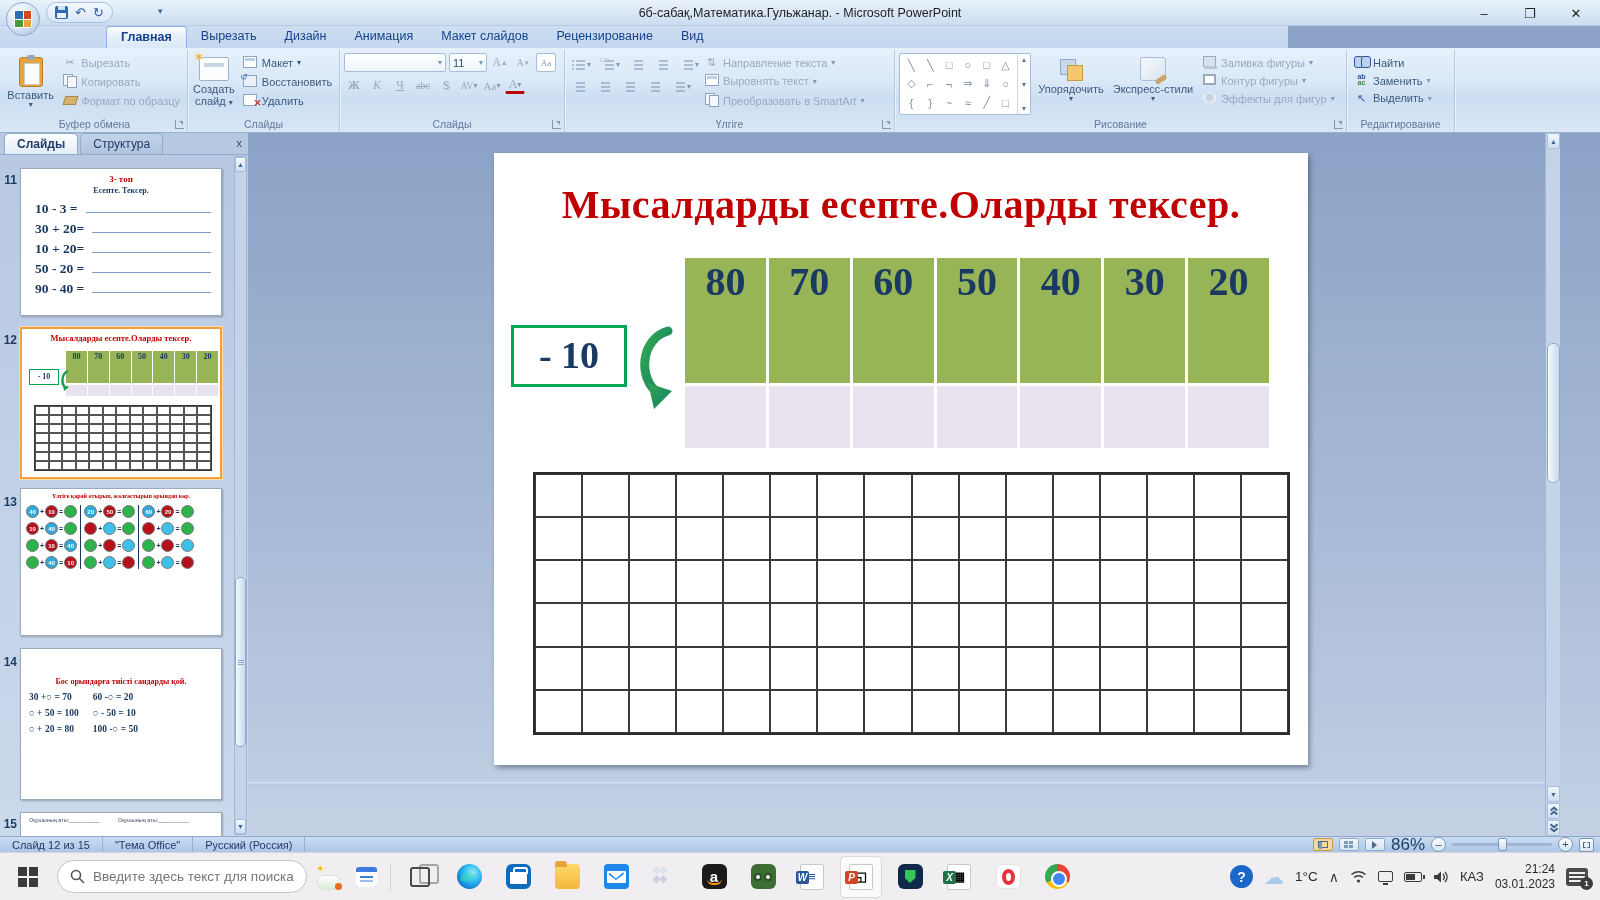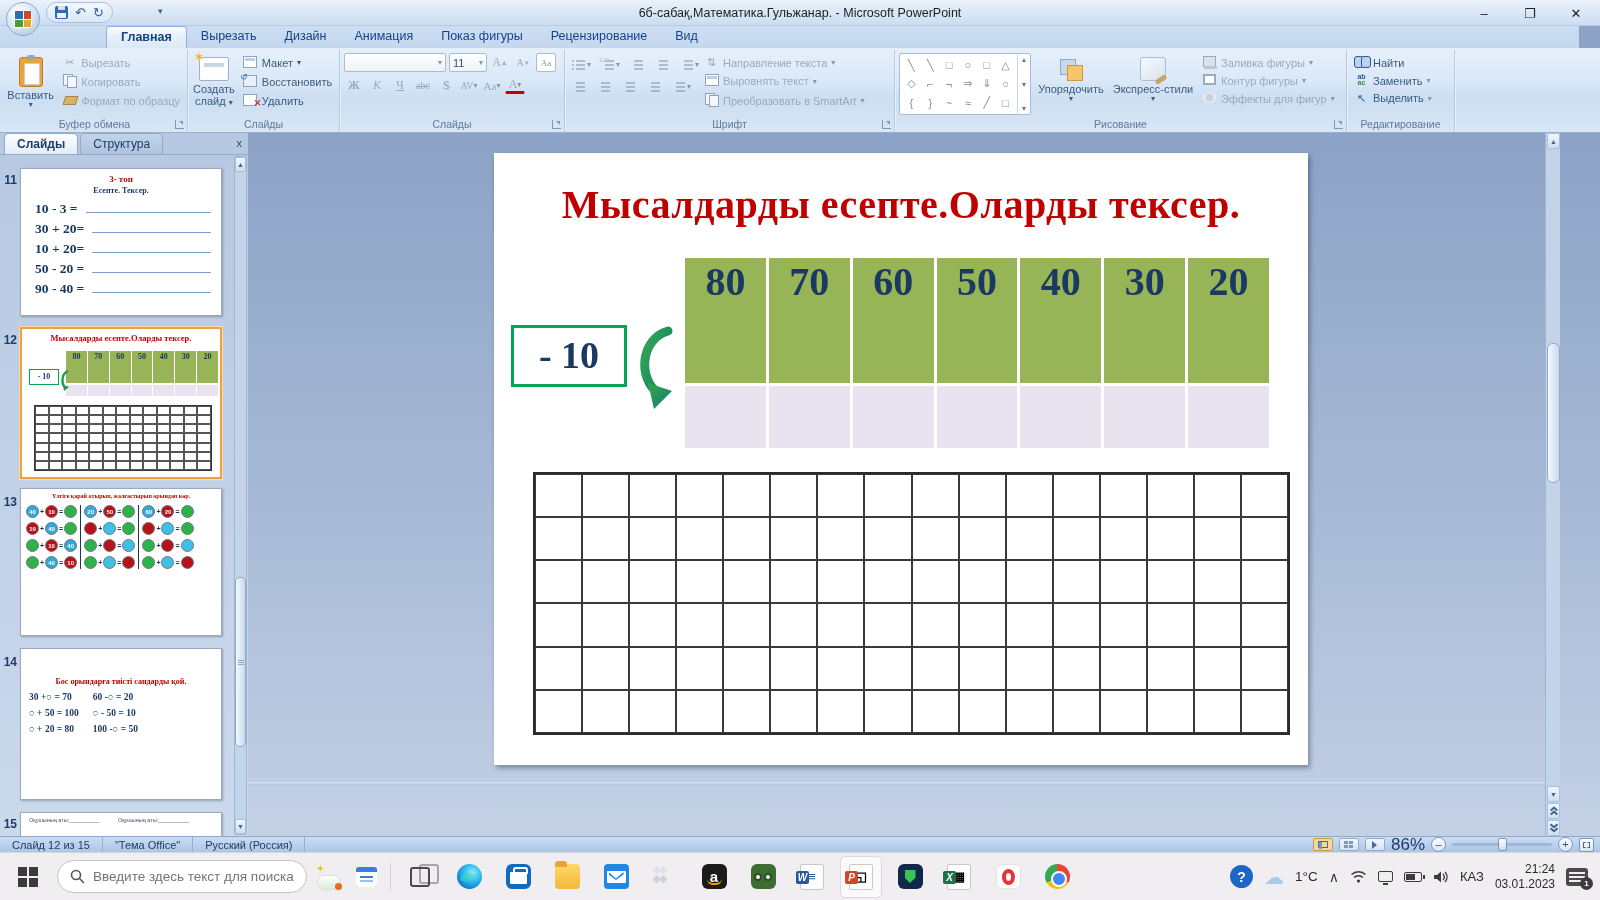--- a/index.html
+++ b/index.html
@@ -20,21 +20,21 @@
   .qbtn{font-size:13px;color:#2F5FA5;line-height:1;cursor:default}
   .ic-save{width:13px;height:13px;background:#2B6CB5;border-radius:2px;position:relative;display:inline-block}
   .ic-save::before{content:"";position:absolute;left:3px;top:0;width:7px;height:4px;background:#CFE0F2}
   .ic-save::after{content:"";position:absolute;left:2px;bottom:1px;width:9px;height:5px;background:#EAF2FB}
   #qat-more{position:absolute;left:158px;top:6px;font-size:9px;color:#3E668F}
   #win-title{position:absolute;left:0;right:0;top:0;height:26px;text-align:center;line-height:26px;font-size:12.5px;color:#1E1E1E}
   #wincontrols{position:absolute;right:6px;top:0;height:26px;display:flex;align-items:center;gap:26px;padding-right:8px;z-index:40}
   .wc{font-size:13px;color:#222;width:20px;text-align:center}
 
   
-  #tabrow{position:absolute;left:0;top:26px;width:1579px;height:22px;background:linear-gradient(180deg,#CDDEF2,#C3D7EE)}
+  #tabrow{position:absolute;left:0;top:26px;width:1288px;height:22px;background:linear-gradient(180deg,#CDDEF2,#C3D7EE)}
   #tabstrip{position:absolute;left:106px;top:0;height:22px;display:flex}
   .rtab{padding:3px 14px 0 14px;font-size:12.5px;color:#15428B;height:22px}
   .rtab.active{background:linear-gradient(180deg,#FDFEFF,#E6F0FA 45%,#DCE9F7);border:1px solid #8DB2E3;border-bottom:none;
     border-radius:4px 4px 0 0;font-weight:bold;color:#15428B}
 
   
   #ribbon{position:absolute;left:0;top:48px;width:1600px;height:85px;
     background:linear-gradient(180deg,#E6F0FB 0%,#DAE8F7 40%,#CCDEF2 60%,#D8E6F5 100%);
     border-bottom:1px solid #95B1D0;display:flex;align-items:stretch;padding:2px 2px 0 2px;}
   .grp{position:relative;border-right:1px solid #B5CAE2;box-shadow:1px 0 0 #E9F1FA;display:flex;flex-direction:column}
@@ -296,21 +296,21 @@
   <span class="wc">❐</span>
   <span class="wc">✕</span>
 </div>
 
 <div id="tabrow">
   <div id="tabstrip">
       <div class="rtab active">Главная</div>
       <div class="rtab">Вырезать</div>
       <div class="rtab">Дизайн</div>
       <div class="rtab">Анимация</div>
-      <div class="rtab">Показ фигуры</div>
+      <div class="rtab">Макет слайдов</div>
       <div class="rtab">Рецензирование</div>
       <div class="rtab">Вид</div>
     </div>
 </div>
 
 <div id="ribbon">
 
   <div class="grp" style="width:186px">
     <div class="gbody">
       <div class="bigbtn">
@@ -492,21 +492,21 @@
             <span>Выровнять текст</span> 
             <span class="cb-arrow">▾</span>
           </div>
         <div class="sbtn dis">
             <span class="si"><span class="ic ic-copy"></span></span>
             <span>Преобразовать в SmartArt</span> 
             <span class="cb-arrow">▾</span>
           </div>
       </div>
     </div>
-    <div class="glabel"><span>Шрифт</span><span class="dlauncher"></span></div>
+    <div class="glabel"><span>Үлгіге</span><span class="dlauncher"></span></div>
   </div>
 
   <div class="grp" style="width:452px">
     <div class="gbody">
       <div id="shapebox">
         <div id="shapegrid">
           <span>╲</span>
             <span>╲</span>
             <span>□</span>
             <span>○</span>

